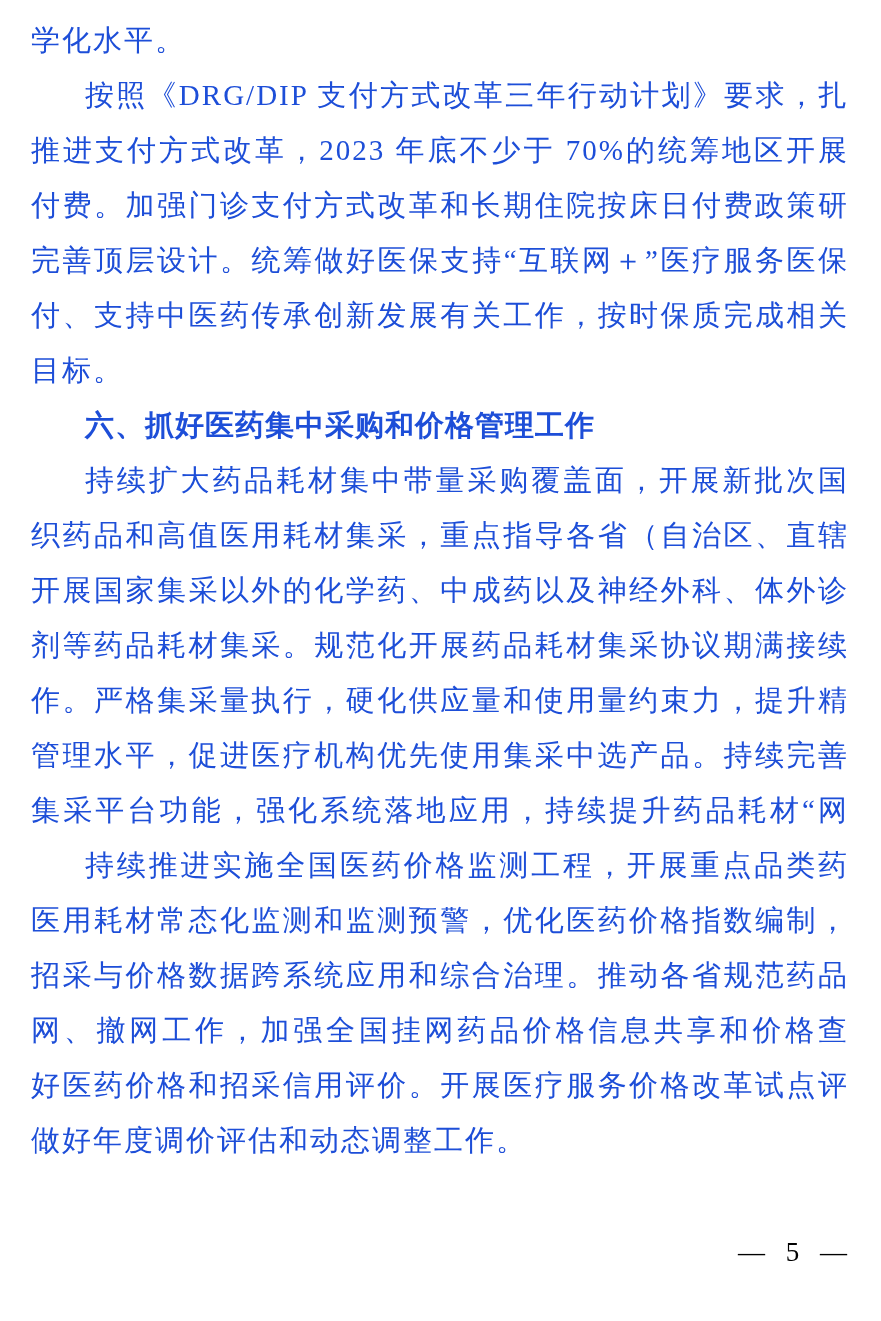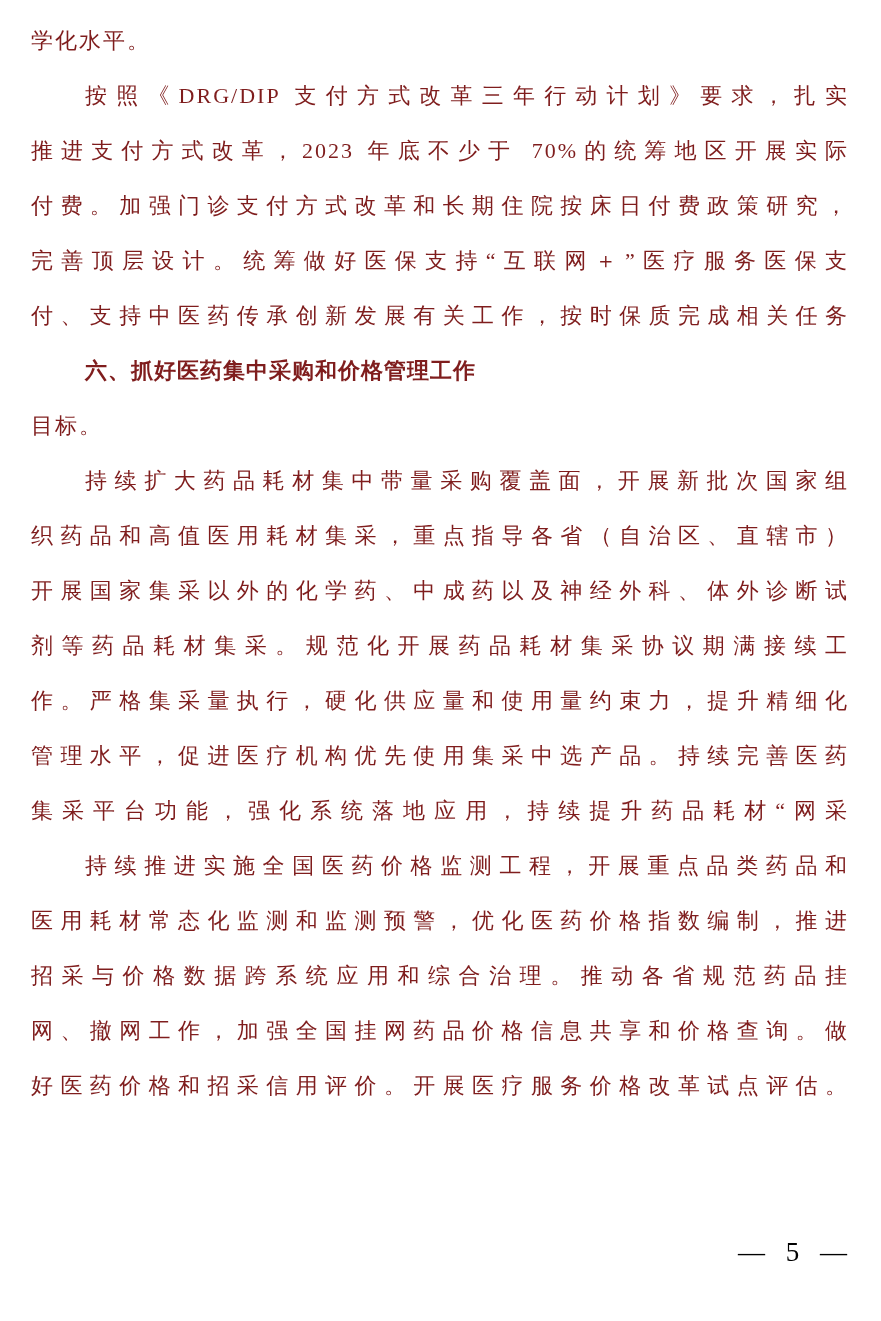--- a/index.html
+++ b/index.html
@@ -16,25 +16,25 @@
     font-family: "Liberation Serif", "DejaVu Serif", serif;
     color: #000000;
   }
   .doc {
     position: absolute;
     left: 31px;
     top: 13px;
     width: 818px;
   }
   .line {
-    font-size: 22px;
+    font-size: 29px;
     line-height: 55px;
     height: 55px;
     letter-spacing: 2px;
-    color: #7f1d1d;
+    color: #1d4ed8;
     overflow: hidden;
     text-align: left;
   }
   .line.justify {
     text-align: justify;
     text-align-last: justify;
     text-justify: inter-character;
   }
   .line.indent {
     padding-left: 54px;
@@ -59,29 +59,30 @@
 <body>
 
 <div class="page">
   <main class="doc">
       <div class="line">学化水平。</div>
       <div class="line indent justify">按照《DRG/DIP 支付方式改革三年行动计划》要求，扎实</div>
       <div class="line justify">推进支付方式改革，2023 年底不少于 70%的统筹地区开展实际</div>
       <div class="line justify">付费。加强门诊支付方式改革和长期住院按床日付费政策研究，</div>
       <div class="line justify">完善顶层设计。统筹做好医保支持“互联网＋”医疗服务医保支</div>
       <div class="line justify">付、支持中医药传承创新发展有关工作，按时保质完成相关任务</div>
+      <div class="line">目标。</div>
       <div class="line heading indent">六、抓好医药集中采购和价格管理工作</div>
-      <div class="line">目标。</div>
       <div class="line indent justify">持续扩大药品耗材集中带量采购覆盖面，开展新批次国家组</div>
       <div class="line justify">织药品和高值医用耗材集采，重点指导各省（自治区、直辖市）</div>
       <div class="line justify">开展国家集采以外的化学药、中成药以及神经外科、体外诊断试</div>
       <div class="line justify">剂等药品耗材集采。规范化开展药品耗材集采协议期满接续工</div>
       <div class="line justify">作。严格集采量执行，硬化供应量和使用量约束力，提升精细化</div>
       <div class="line justify">管理水平，促进医疗机构优先使用集采中选产品。持续完善医药</div>
       <div class="line justify">集采平台功能，强化系统落地应用，持续提升药品耗材“网采</div>
       <div class="line indent justify">持续推进实施全国医药价格监测工程，开展重点品类药品和</div>
       <div class="line justify">医用耗材常态化监测和监测预警，优化医药价格指数编制，推进</div>
       <div class="line justify">招采与价格数据跨系统应用和综合治理。推动各省规范药品挂</div>
       <div class="line justify">网、撤网工作，加强全国挂网药品价格信息共享和价格查询。做</div>
       <div class="line justify">好医药价格和招采信用评价。开展医疗服务价格改革试点评估。</div>
+      <div class="line">做好年度调价评估和动态调整工作。</div>
     </main>
   <div class="footer">— 5 —</div>
 </div>
 
 </body></html>

